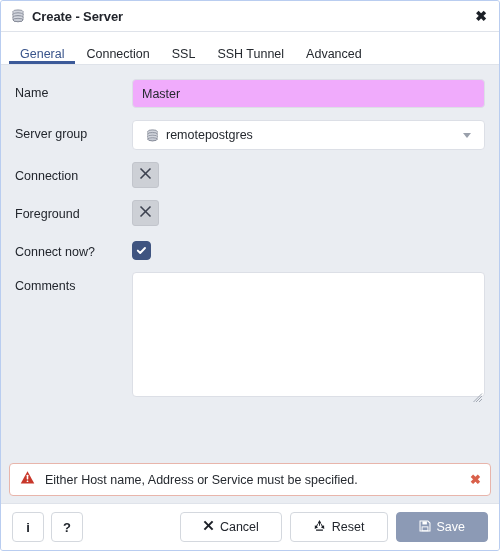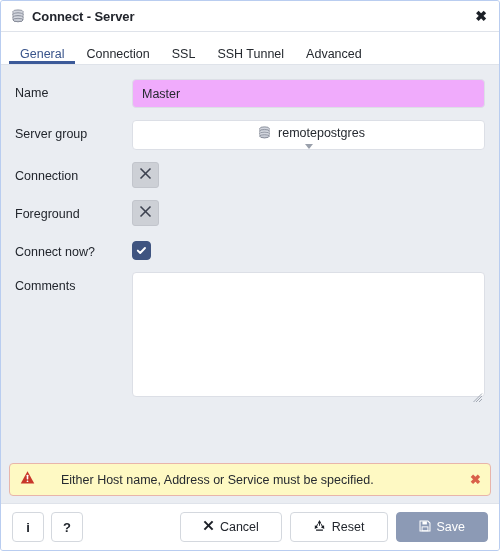--- a/index.html
+++ b/index.html
@@ -124,21 +124,20 @@
     width: 100%;
     height: 30px;
     background: #ffffff;
     border: 1px solid #dcdfe6;
     border-radius: 4px;
     display: flex;
     align-items: center;
     padding: 0 7px 0 13px;
     cursor: pointer;
     position: relative;
-    flex-direction: column;
   }
   .select-value {
     display: flex;
     align-items: center;
     gap: 7px;
     flex: 1;
     font-size: 12.5px;
     color: #25292f;
   }
   .caret {
@@ -197,28 +196,28 @@
     height: 10px;
     pointer-events: none;
   }
 
   
   .alert-wrap {
     padding: 0 8px 7px 8px;
     background: #eaedf2;
   }
   .alert {
-    background: #fef9c3;
+    background: #ffffff;
     border: 1px solid #e8b5ab;
     border-radius: 4px;
     height: 33px;
     display: flex;
     align-items: center;
     padding: 0 9px 0 10px;
-    gap: 26px;
+    gap: 10px;
   }
   .alert-text {
     flex: 1;
     font-size: 12.5px;
     color: #262a30;
   }
   .alert-close {
     color: #d9604a;
     font-size: 13px;
     font-weight: bold;
@@ -278,21 +277,21 @@
         <svg class="svr-icon" width="14" height="14" viewBox="0 0 14 14">
           <ellipse cx="7" cy="2.6" rx="5" ry="1.7" fill="#c7cbd4" stroke="#7c828f" stroke-width="0.8"></ellipse>
           <path d="M2 2.6 V5.4 A5 1.7 0 0 0 12 5.4 V2.6" fill="#dfe2e8" stroke="#7c828f" stroke-width="0.8"></path>
           <ellipse cx="7" cy="5.4" rx="5" ry="1.7" fill="#c7cbd4" stroke="#7c828f" stroke-width="0.8"></ellipse>
           <path d="M2 5.4 V8.2 A5 1.7 0 0 0 12 8.2 V5.4" fill="#dfe2e8" stroke="#7c828f" stroke-width="0.8"></path>
           <ellipse cx="7" cy="8.2" rx="5" ry="1.7" fill="#c7cbd4" stroke="#7c828f" stroke-width="0.8"></ellipse>
           <path d="M2 8.2 V11 A5 1.7 0 0 0 12 11 V8.2" fill="#dfe2e8" stroke="#7c828f" stroke-width="0.8"></path>
           <ellipse cx="7" cy="11" rx="5" ry="1.7" fill="#c7cbd4" stroke="#7c828f" stroke-width="0.8"></ellipse>
         </svg>
       </span>
-      <span class="title-text">Connect - Server</span>
+      <span class="title-text">Create - Server</span>
     </div>
     <button class="titlebar-close">✖</button>
   </div>
 
   <div class="tabbar">
     <div class="tab active">General</div>
     <div class="tab">Connection</div>
     <div class="tab">SSL</div>
     <div class="tab">SSH Tunnel</div>
     <div class="tab">Advanced</div>

